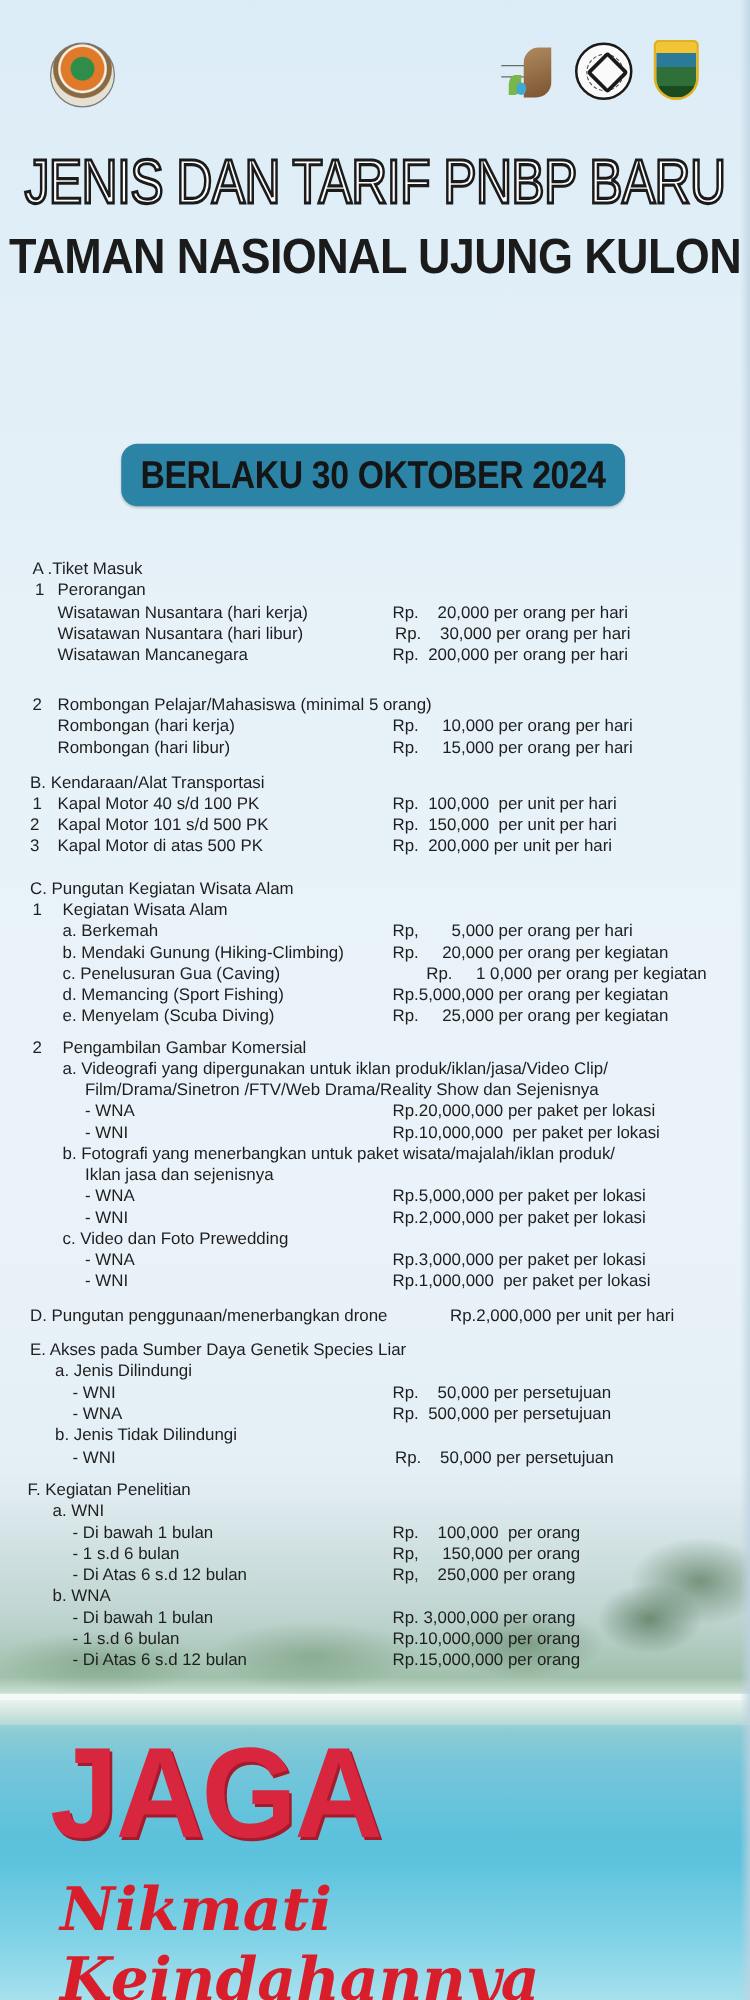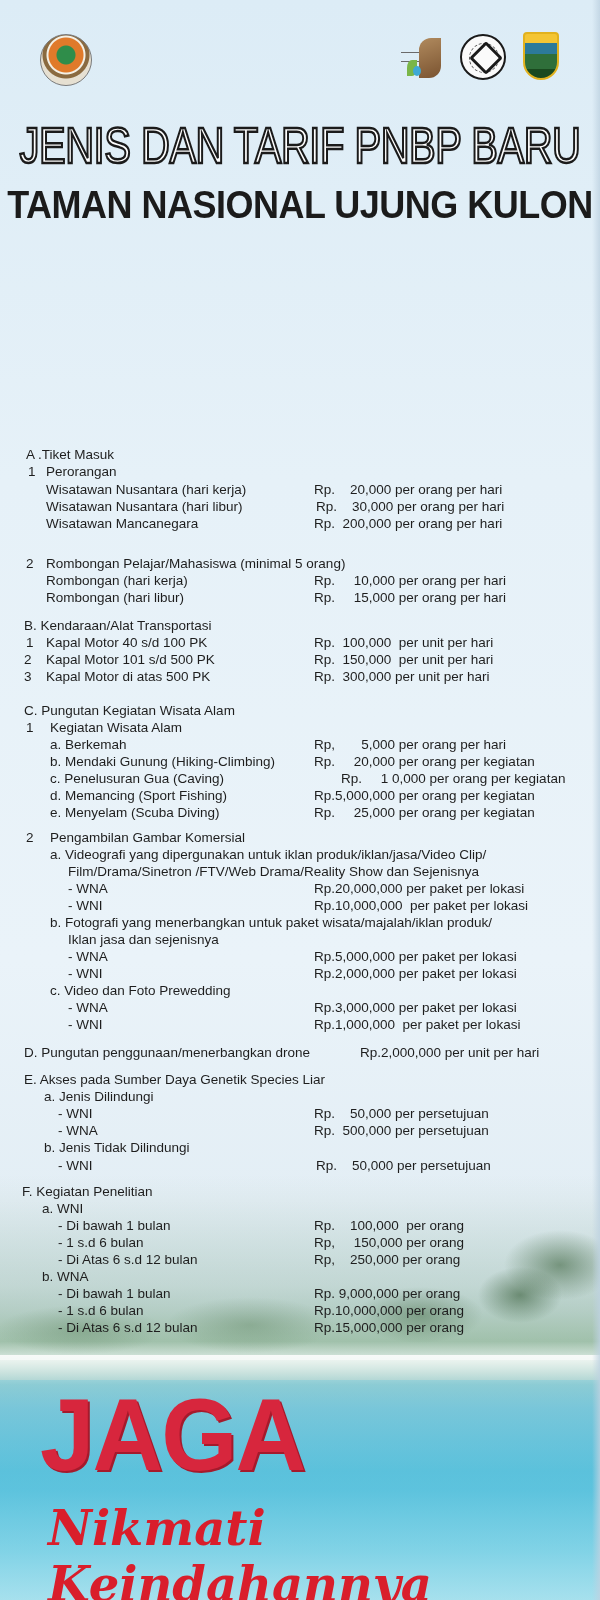--- a/index.html
+++ b/index.html
@@ -77,20 +77,23 @@
     <div class="txt"></div>
       <div class="s"></div>
       <div class="leaf"></div>
       <div class="drop"></div>
   </div>
   <div class="logo logo-whc"></div>
   <div class="logo logo-tnuk"></div>
 
   <div class="title1">JENIS DAN TARIF PNBP BARU</div>
   <div class="title2">TAMAN NASIONAL UJUNG KULON</div>
+  <div class="badge">
+    <span>BERLAKU 30 OKTOBER 2024</span>
+  </div>
 
   <div class="content">
 
     <div class="row" style="left:26px;top:446px">A .Tiket Masuk</div>
     <div class="row" style="left:28px;top:463px">1</div>
     <div class="row" style="left:46px;top:463px">Perorangan</div>
     <div class="row" style="left:46px;top:481px">Wisatawan Nusantara (hari kerja)</div>
     <div class="price" style="left: 314px; top: 481px; white-space: pre;">Rp.    20,000 per orang per hari</div>
     <div class="row" style="left:46px;top:498px">Wisatawan Nusantara (hari libur)</div>
     <div class="price" style="left: 316px; top: 498px; white-space: pre;">Rp.    30,000 per orang per hari</div>
@@ -106,21 +109,21 @@
 
     <div class="row" style="left:24px;top:617px">B.  Kendaraan/Alat Transportasi</div>
     <div class="row" style="left:26px;top:634px">1</div>
     <div class="row" style="left:46px;top:634px">Kapal Motor 40 s/d 100 PK</div>
     <div class="price" style="left: 314px; top: 634px; white-space: pre;">Rp.  100,000  per unit per hari</div>
     <div class="row" style="left:24px;top:651px">2</div>
     <div class="row" style="left:46px;top:651px">Kapal Motor 101 s/d 500 PK</div>
     <div class="price" style="left: 314px; top: 651px; white-space: pre;">Rp.  150,000  per unit per hari</div>
     <div class="row" style="left:24px;top:668px">3</div>
     <div class="row" style="left:46px;top:668px">Kapal Motor di atas 500 PK</div>
-    <div class="price" style="left: 314px; top: 668px; white-space: pre;">Rp.  300,000 per unit per hari</div>
+    <div class="price" style="left: 314px; top: 668px; white-space: pre;">Rp.  200,000 per unit per hari</div>
 
     <div class="row" style="left:24px;top:702px">C.  Pungutan Kegiatan Wisata Alam</div>
     <div class="row" style="left:26px;top:719px">1</div>
     <div class="row" style="left:50px;top:719px">Kegiatan Wisata Alam</div>
     <div class="row" style="left:50px;top:736px">a. Berkemah</div>
     <div class="price" style="left: 314px; top: 736px; white-space: pre;">Rp,       5,000 per orang per hari</div>
     <div class="row" style="left:50px;top:753px">b. Mendaki Gunung (Hiking-Climbing)</div>
     <div class="price" style="left: 314px; top: 753px; white-space: pre;">Rp.     20,000 per orang per kegiatan</div>
     <div class="row" style="left:50px;top:770px">c. Penelusuran Gua (Caving)</div>
     <div class="price" style="left: 314px; top: 770px; white-space: pre; margin-left: 27px;">Rp.     1 0,000 per orang per kegiatan</div>
@@ -165,21 +168,21 @@
     <div class="row" style="left:22px;top:1183px">F.  Kegiatan Penelitian</div>
     <div class="row" style="left:42px;top:1200px">a. WNI</div>
     <div class="row" style="left:58px;top:1217px">- Di bawah 1 bulan</div>
     <div class="price" style="left: 314px; top: 1217px; white-space: pre;">Rp.    100,000  per orang</div>
     <div class="row" style="left:58px;top:1234px">- 1 s.d 6 bulan</div>
     <div class="price" style="left: 314px; top: 1234px; white-space: pre;">Rp,     150,000 per orang</div>
     <div class="row" style="left:58px;top:1251px">- Di Atas 6 s.d 12 bulan</div>
     <div class="price" style="left: 314px; top: 1251px; white-space: pre; text-align: center;">Rp,    250,000 per orang</div>
     <div class="row" style="left:42px;top:1268px">b. WNA</div>
     <div class="row" style="left:58px;top:1285px">- Di bawah 1 bulan</div>
-    <div class="price" style="left: 314px; top: 1285px; white-space: pre;">Rp. 9,000,000 per orang</div>
+    <div class="price" style="left: 314px; top: 1285px; white-space: pre;">Rp. 3,000,000 per orang</div>
     <div class="row" style="left:58px;top:1302px">- 1 s.d 6 bulan</div>
     <div class="price" style="left: 314px; top: 1302px; white-space: pre;">Rp.10,000,000 per orang</div>
     <div class="row" style="left:58px;top:1319px">- Di Atas 6 s.d 12 bulan</div>
     <div class="price" style="left: 314px; top: 1319px; white-space: pre;">Rp.15,000,000 per orang</div>
   </div>
 
   <div class="jaga">JAGA</div>
   <div class="script3">Nikmati Keindahannya</div>
 </div>
 

